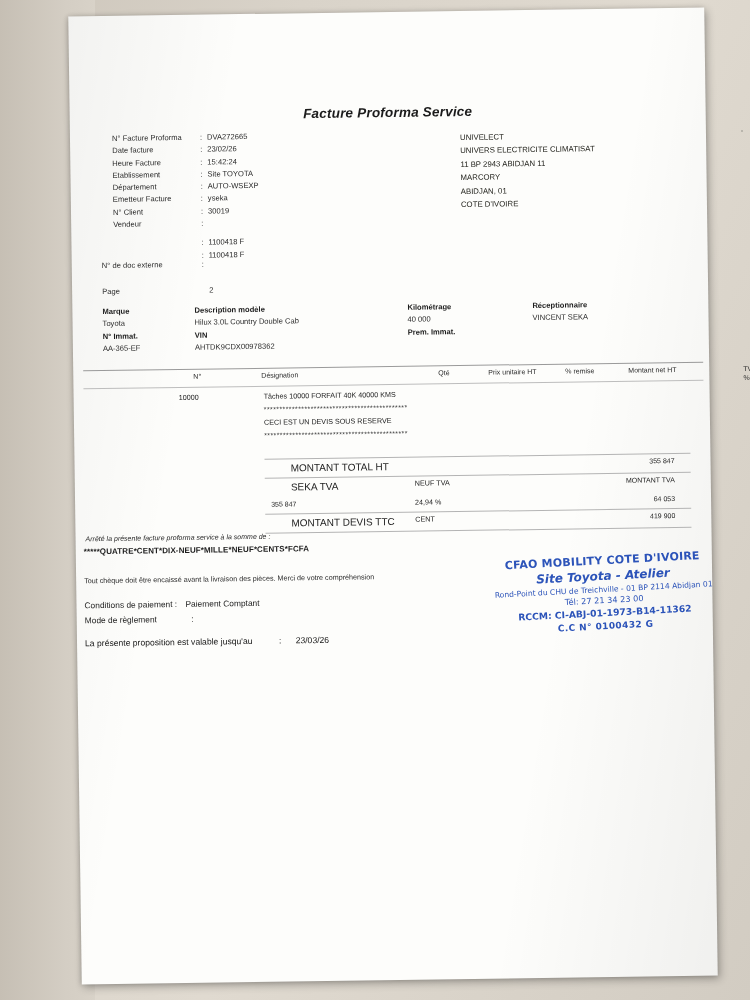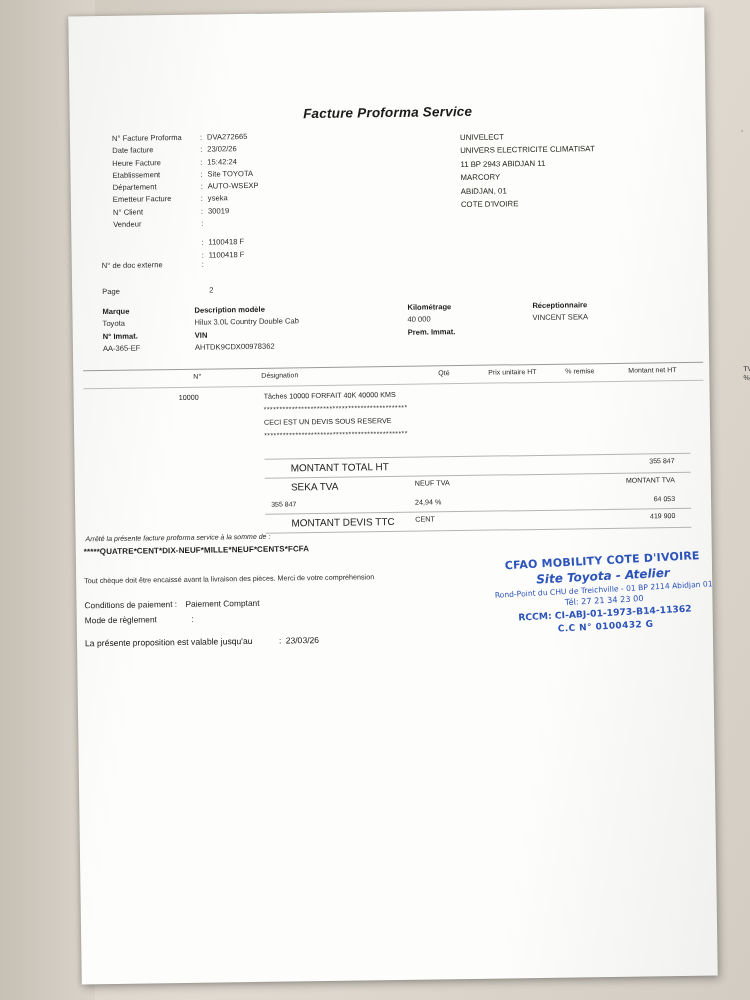--- a/index.html
+++ b/index.html
@@ -417,21 +417,21 @@
       </div>
       <div class="l2">
         <span>Mode de règlement</span>
         <span style="margin-left:32px;">:</span>
       </div>
     </div>
 
     <div class="valid">
       <span>La présente proposition est valable jusqu'au</span>
       <span style="margin-left:24px;">:</span>
-      <span style="margin-left:2px;">23/03/26</span>
+      <span style="margin-left:12px;">23/03/26</span>
     </div>
 
     <div class="stamp">
       <div class="s1">CFAO MOBILITY COTE D'IVOIRE</div>
       <div class="s2">Site Toyota - Atelier</div>
       <div class="s3">Rond-Point du CHU de Treichville - 01 BP 2114 Abidjan 01</div>
       <div class="s4">Tél: 27 21 34 23 00</div>
       <div class="s5">RCCM: CI-ABJ-01-1973-B14-11362</div>
       <div class="s6">C.C  N°  0100432 G</div>
     </div>

